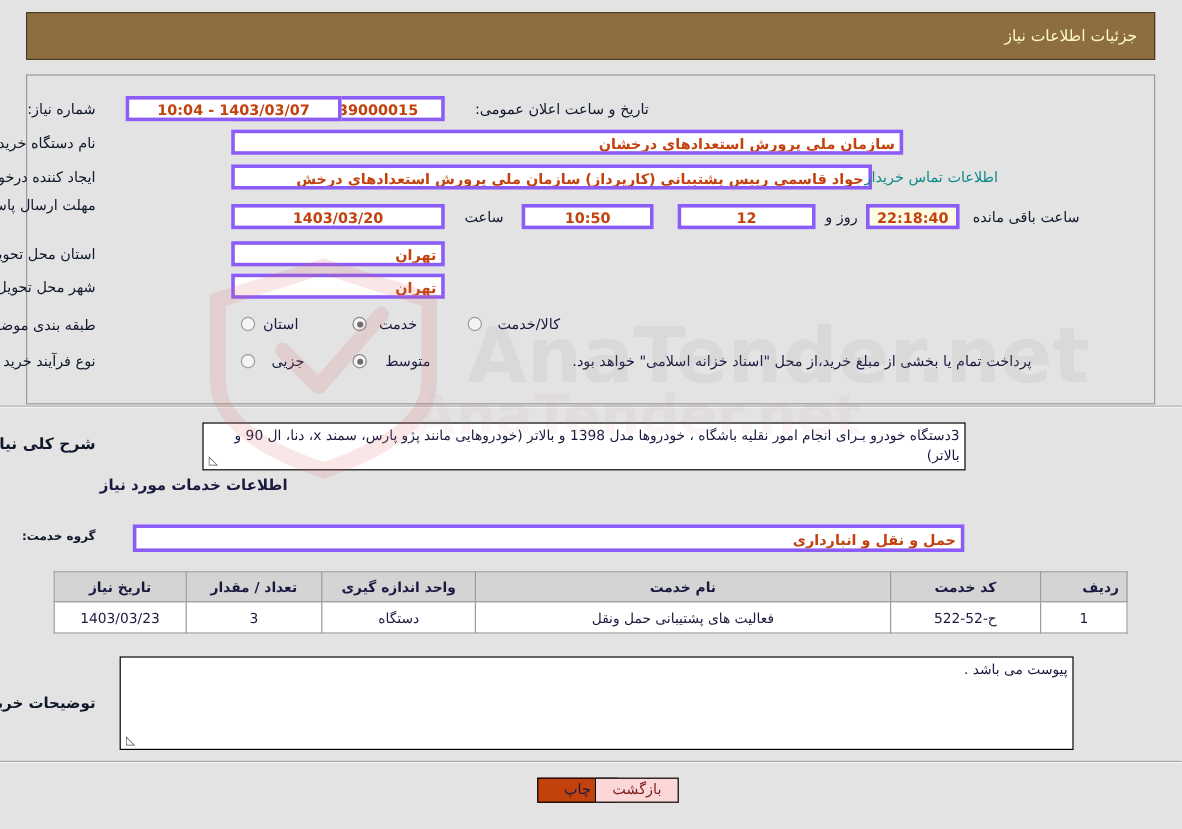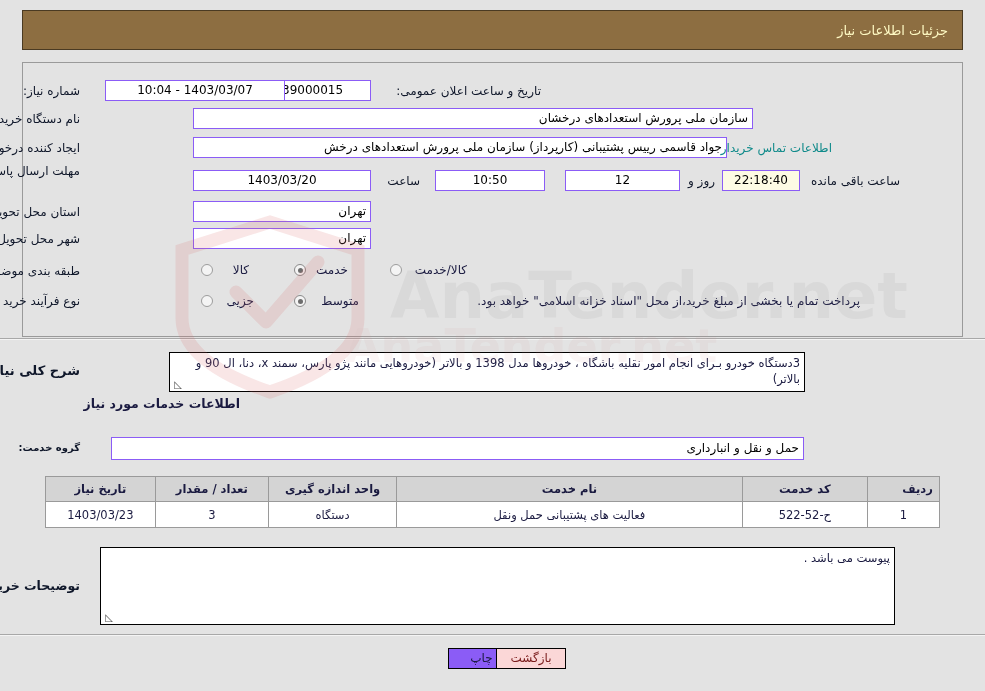--- a/index.html
+++ b/index.html
@@ -59,31 +59,32 @@
   .lbl {
     position: absolute;
     font-size: 12px;
     color: #0f172a;
     white-space: nowrap;
     text-align: right;
   }
   .fld {
     position: absolute;
     background: #ffffff;
-    border: 1px solid #8b5cf6;
+    border: 3px solid #8b5cf6;
     box-sizing: border-box;
     height: 21px;
     line-height: 19px;
     font-size: 12px;
-    color: #000000;
+    color: #c2410c;
     padding: 0 4px;
     text-align: center;
     white-space: nowrap;
     overflow: hidden;
     font-family: "DejaVu Sans", "Liberation Sans", sans-serif;
+    font-weight: bold;
   }
   .fld.rt { text-align: right; }
   .fld.cream { background: #fdfbe4; }
 
   .link {
     position: absolute;
     color: #0f8a8a;
     font-size: 12px;
     white-space: nowrap;
     cursor: pointer;
@@ -188,21 +189,21 @@
     position: absolute;
     height: 21px;
     line-height: 19px;
     text-align: center;
     border: 1px solid #000000;
     box-sizing: border-box;
     font-size: 12px;
     cursor: pointer;
     font-family: "DejaVu Sans", "Liberation Sans", sans-serif;
   }
-  .btn.print { background: #8b5cf6; color: #1a1a40; }
+  .btn.print { background: #c2410c; color: #1a1a40; }
   .btn.back  { background: #fbd7d7; color: #7a1b1b; }
 </style>
 </head>
 <body>
 
 <div class="page-header">
   <span class="title">جزئیات اطلاعات نیاز</span>
 </div>
 
 <div class="panel"></div>
@@ -231,21 +232,21 @@
 
 <div class="lbl" style="right:905px; top:205px;">استان محل تحویل:</div>
 <div class="fld rt" style="right:614px; top:201px; width:178px;">تهران</div>
 
 <div class="lbl" style="right:905px; top:232px;">شهر محل تحویل:</div>
 <div class="fld rt" style="right:614px; top:228px; width:178px;">تهران</div>
 
 <div class="lbl" style="right:905px; top:264px;">طبقه بندی موضوعی:</div>
 
 <div class="radio" id="cat0" style="right:772px; top:264px;"></div>
-<div class="radlbl" style="right:736px; top:263px;">کالا</div>
+<div class="radlbl" style="right:736px; top:263px;">استان</div>
 
 <div class="radio on" id="cat1" style="right:679px; top:264px;"></div>
 <div class="radlbl" style="right:637px; top:263px;">خدمت</div>
 
 <div class="radio" id="cat2" style="right:583px; top:264px;"></div>
 <div class="radlbl" style="right:518px; top:263px;text-align:center;">کالا/خدمت</div>
 
 <div class="lbl" style="right:905px; top:294px;">نوع فرآیند خرید :</div>
 
 <div class="radio" id="proc0" style="right:772px; top:295px;"></div>

